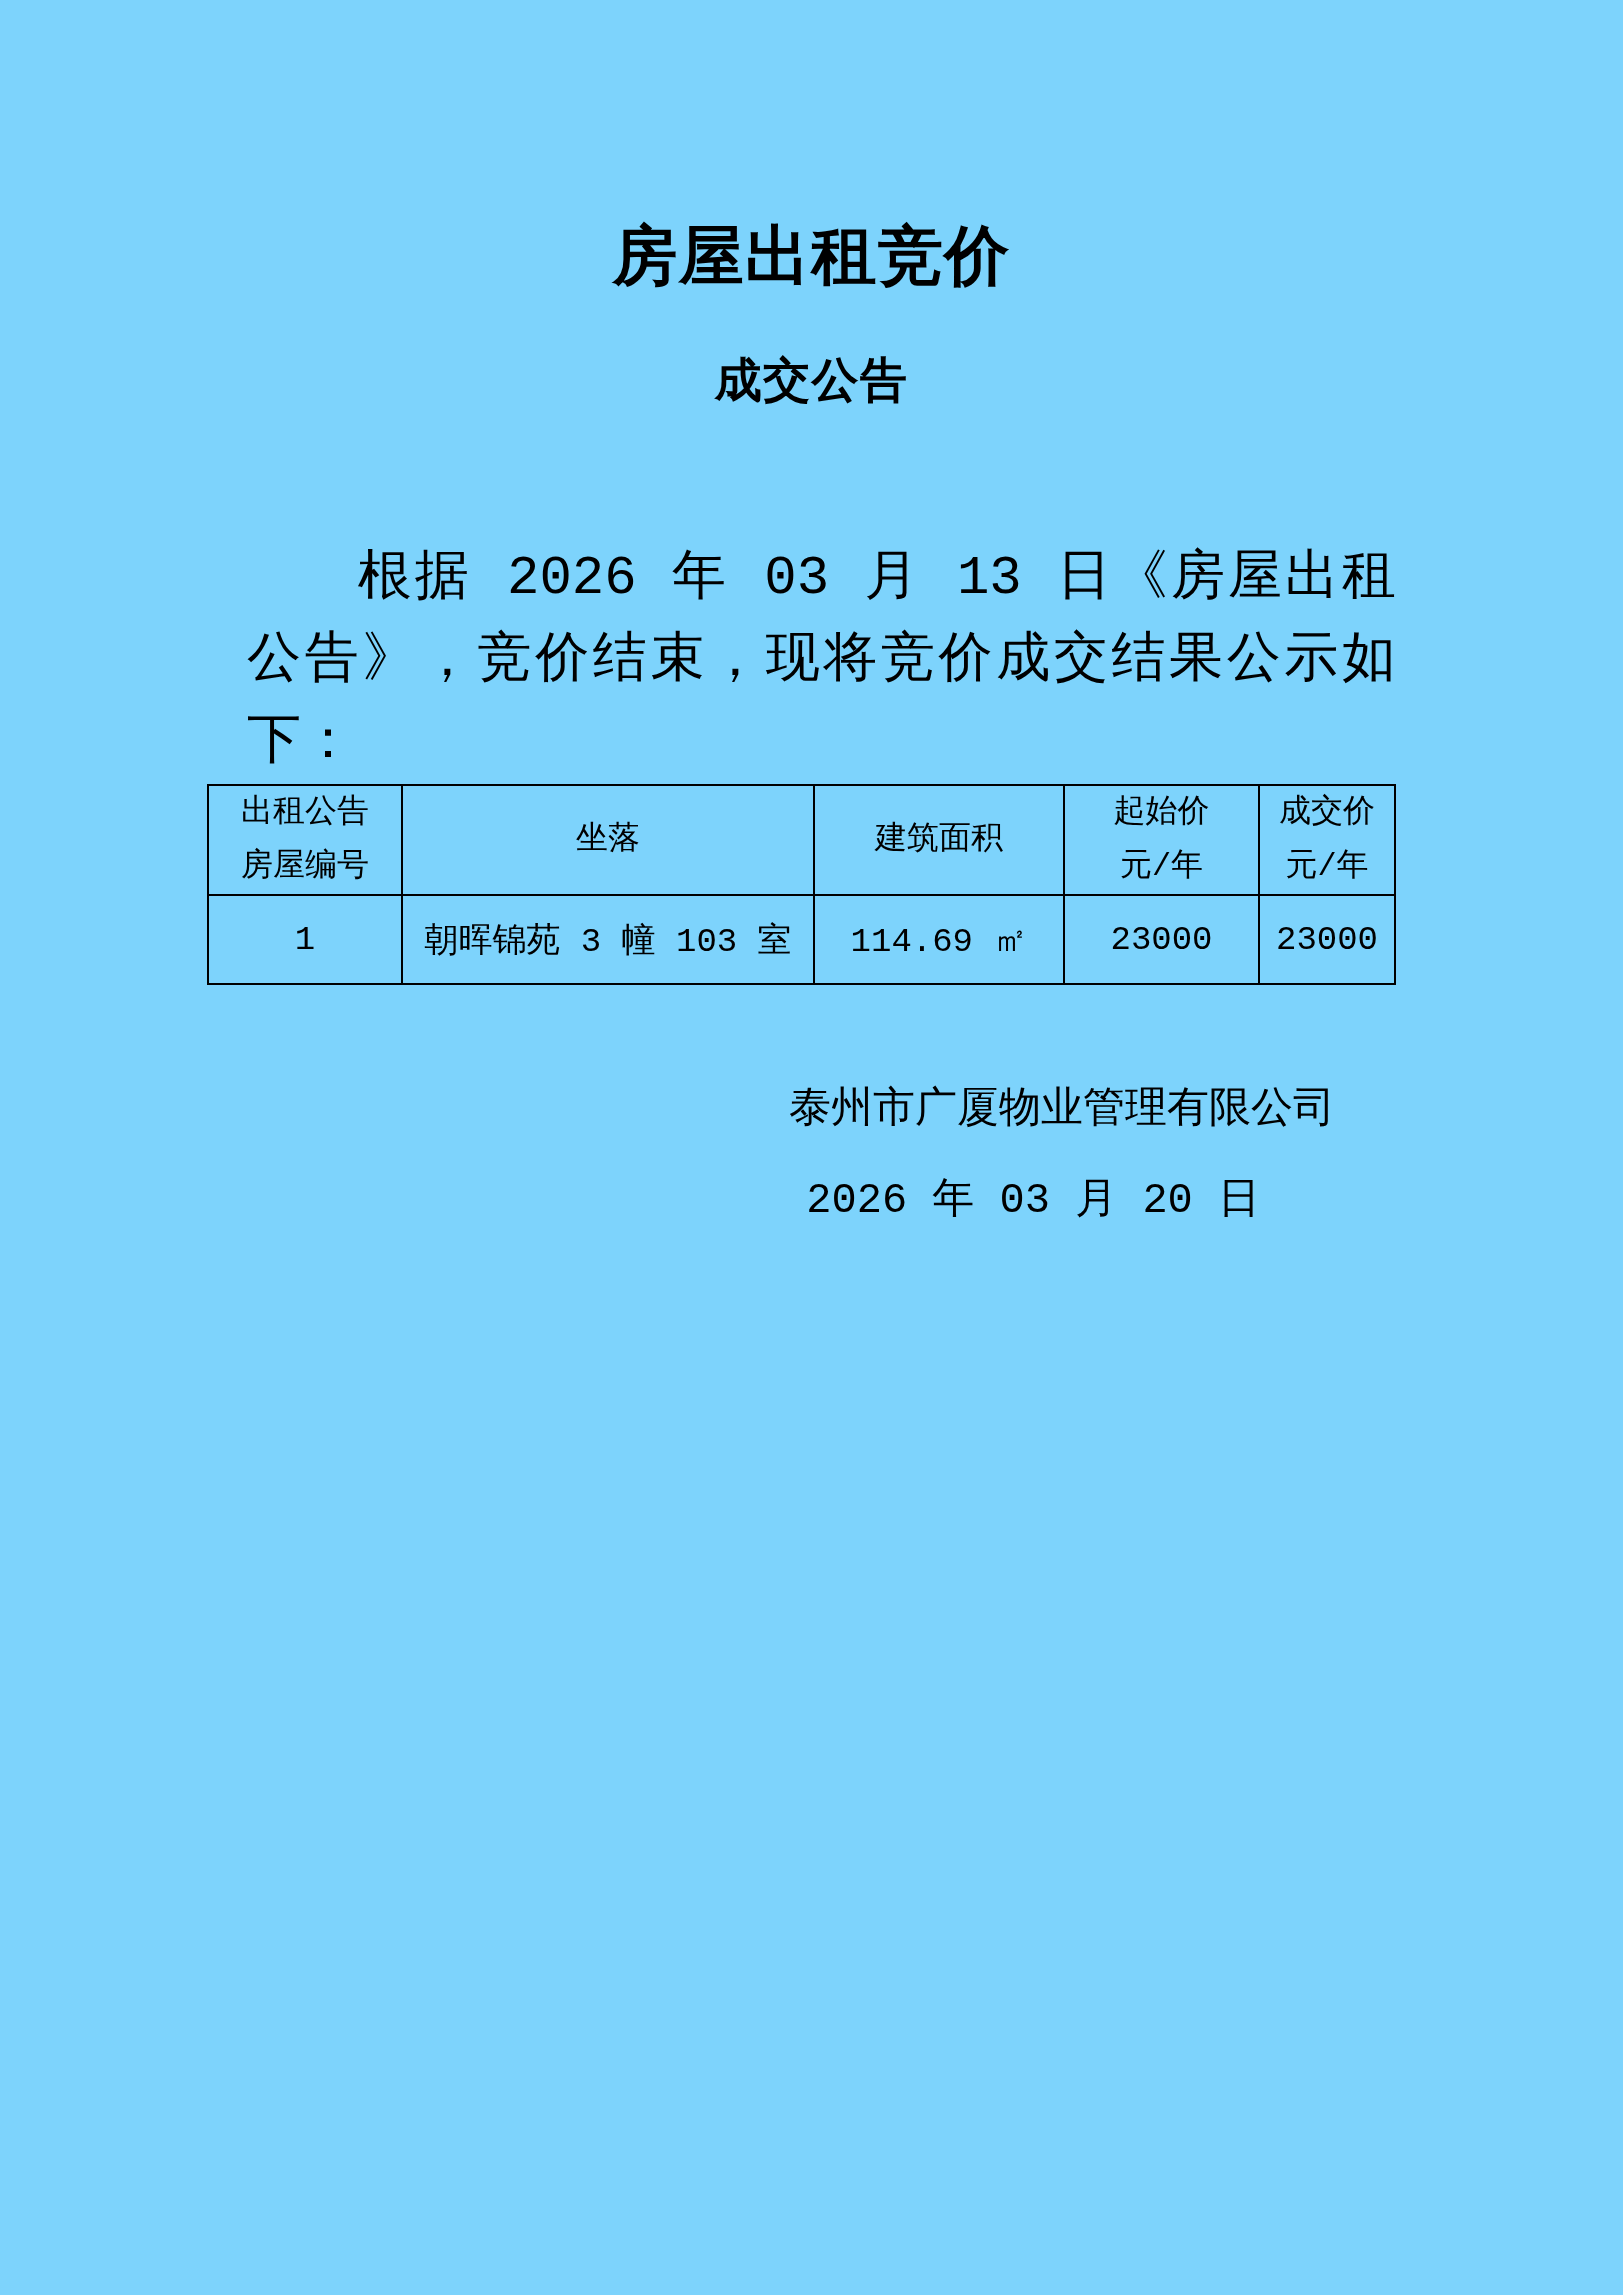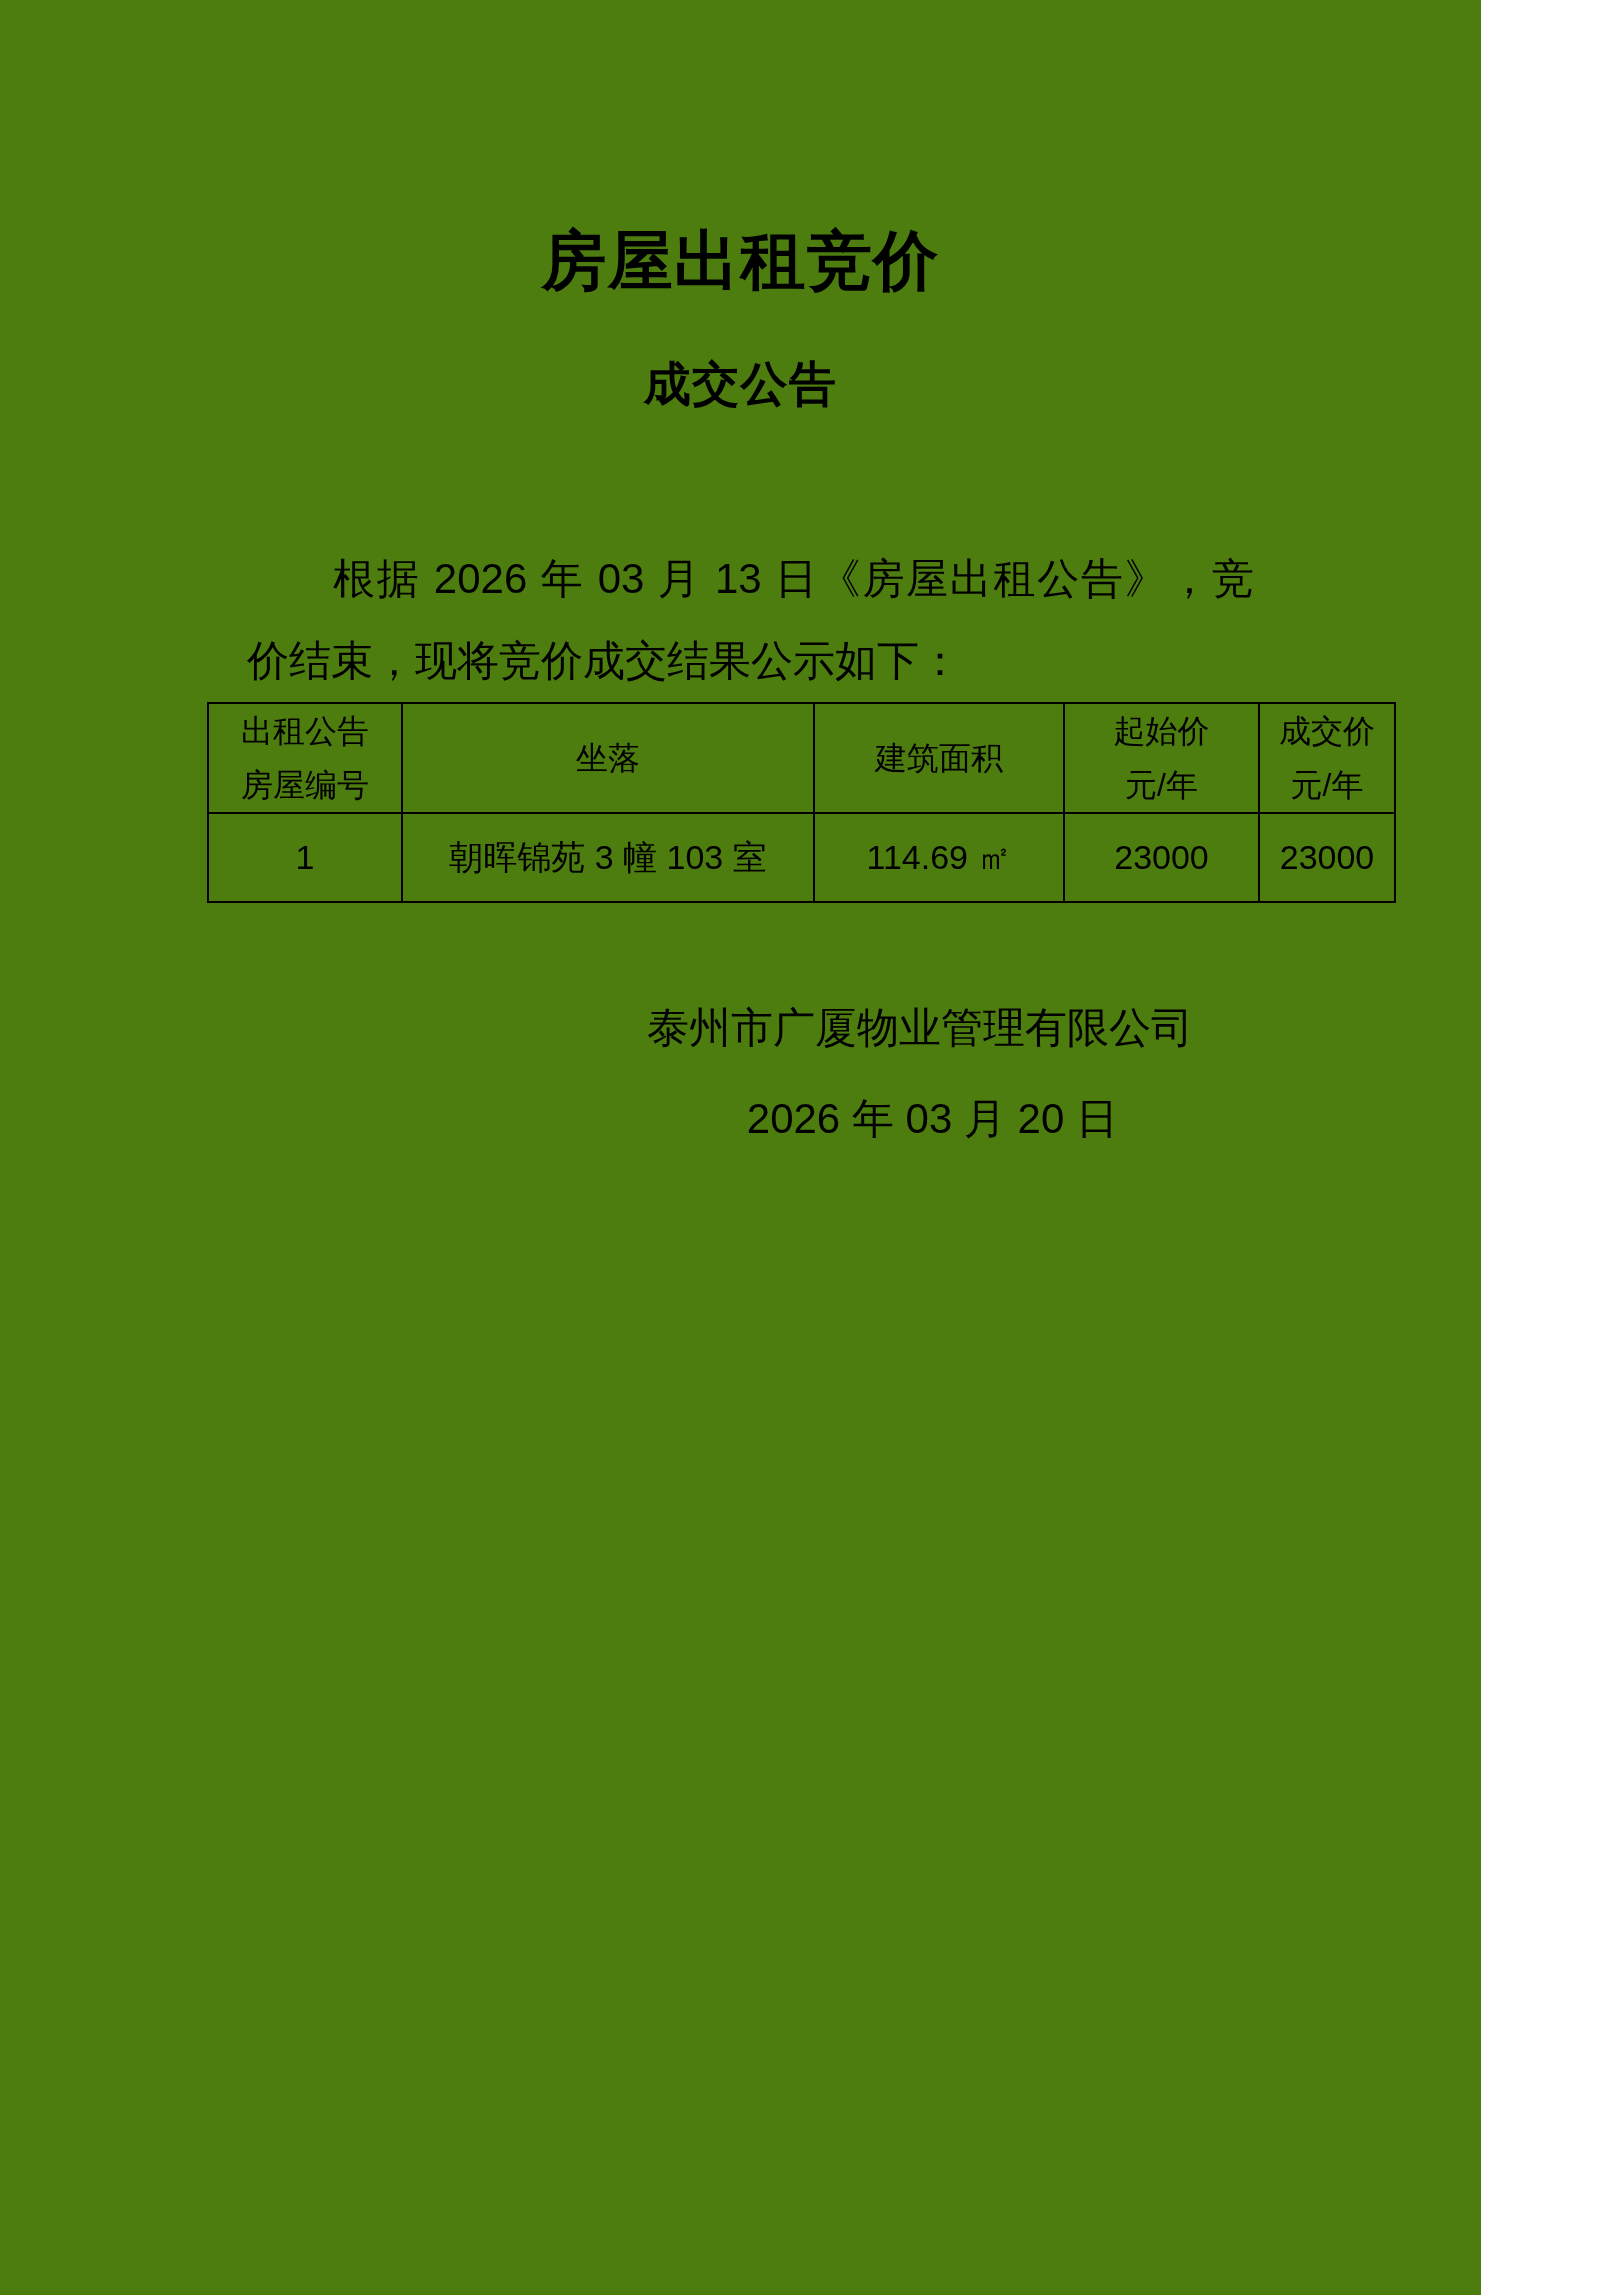--- a/index.html
+++ b/index.html
@@ -2,24 +2,24 @@
 <html style="font-size:11px"><head>
 <meta charset="utf-8">
 <style>
   html, body {
     margin: 0;
     padding: 0;
     background: #ffffff;
   }
   .page {
     position: relative;
-    width: 1481px;
+    width: 1623px;
     height: 2295px;
-    background: #4d7c0f;
-    font-family: Liberation Sans, sans-serif;
+    background: #7dd3fc;
+    font-family: Liberation Mono, monospace;
     color: #000000;
     overflow: hidden;
   }
   .doc-title {
     margin: 0;
     padding-top: 225px;
     text-align: center;
     font-size: 65px;
     line-height: 72px;
     font-weight: bold;
@@ -29,21 +29,21 @@
     margin: 0;
     margin-top: 51px;
     text-align: center;
     font-size: 47px;
     line-height: 72px;
     font-weight: bold;
     letter-spacing: 1.4px;
   }
   .body-para {
     margin: 118px 227px 0 247px;
-    font-size: 42px;
+    font-size: 54px;
     line-height: 82px;
     text-align: justify;
     text-indent: 2.05em;
   }
   table.deal-table {
     margin-top: 0;
     margin-left: 207px;
     border-collapse: collapse;
     table-layout: fixed;
     width: 1186px;

